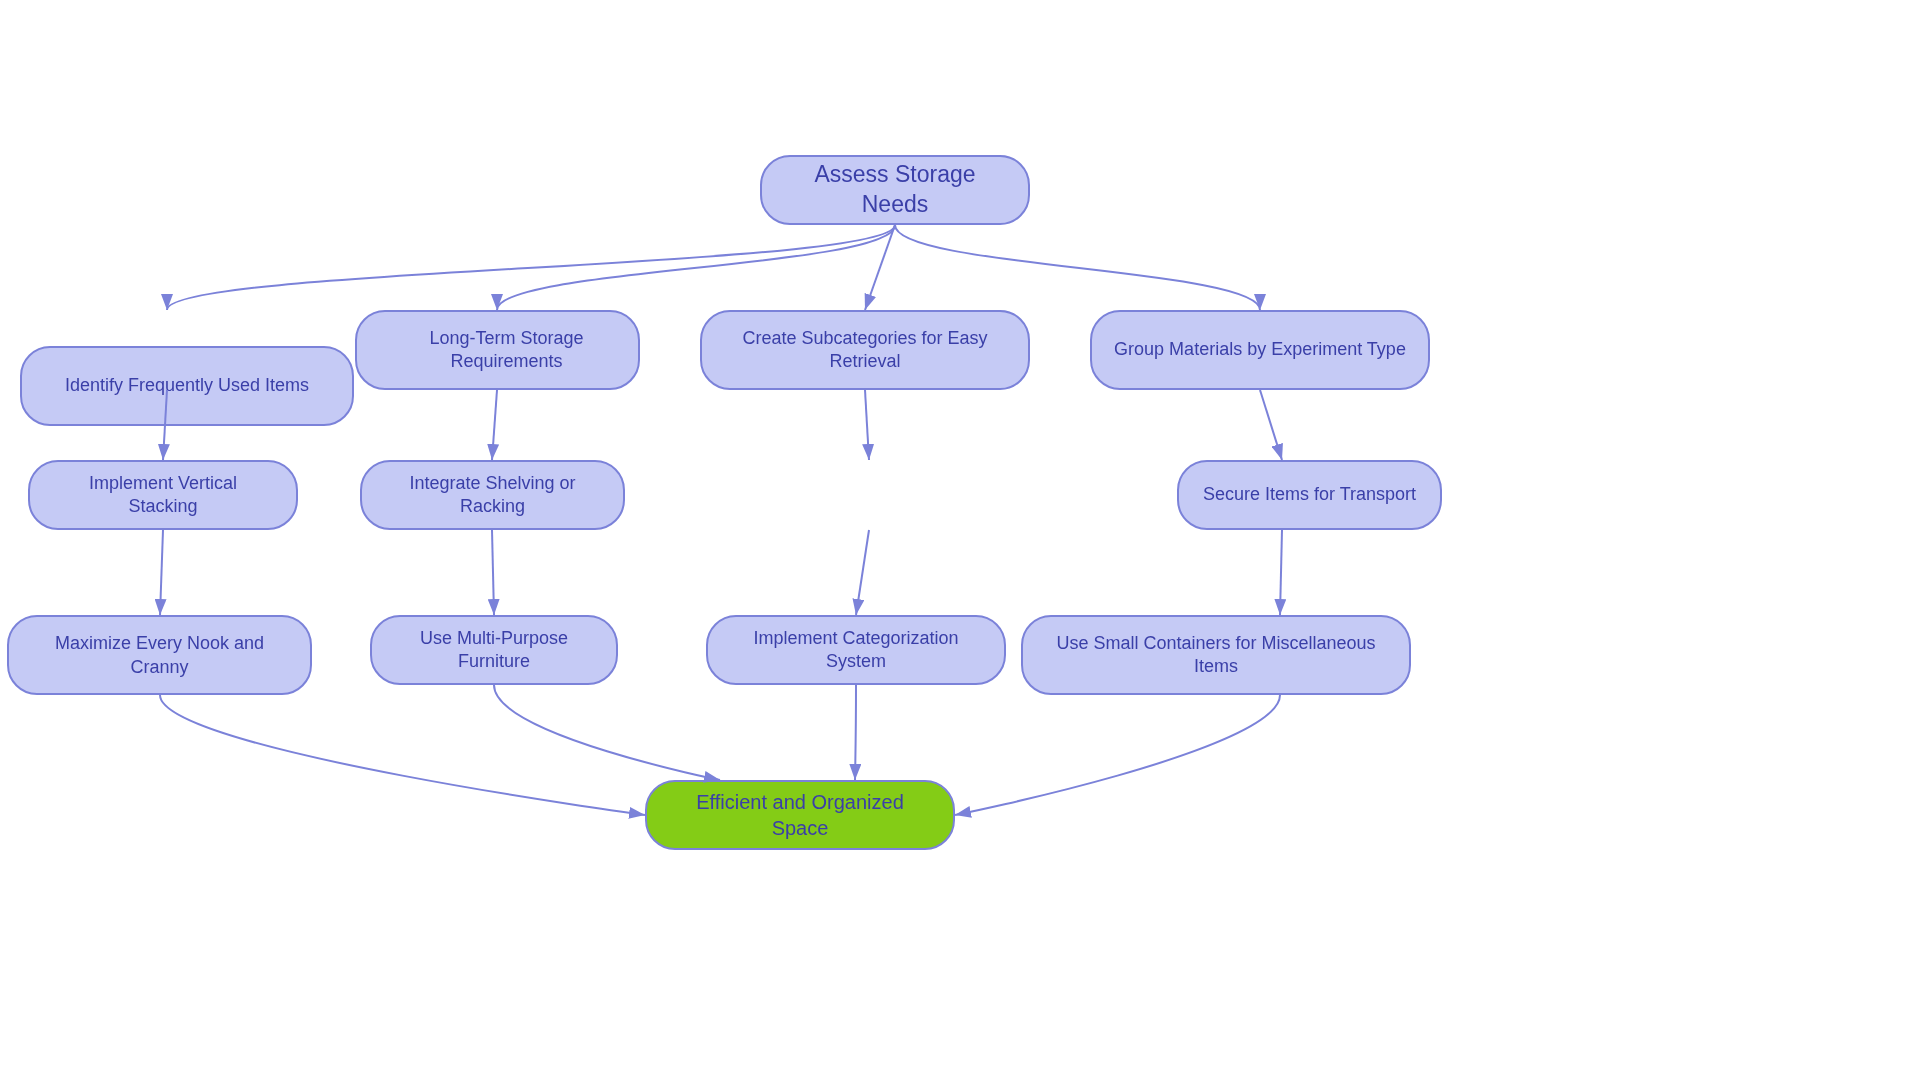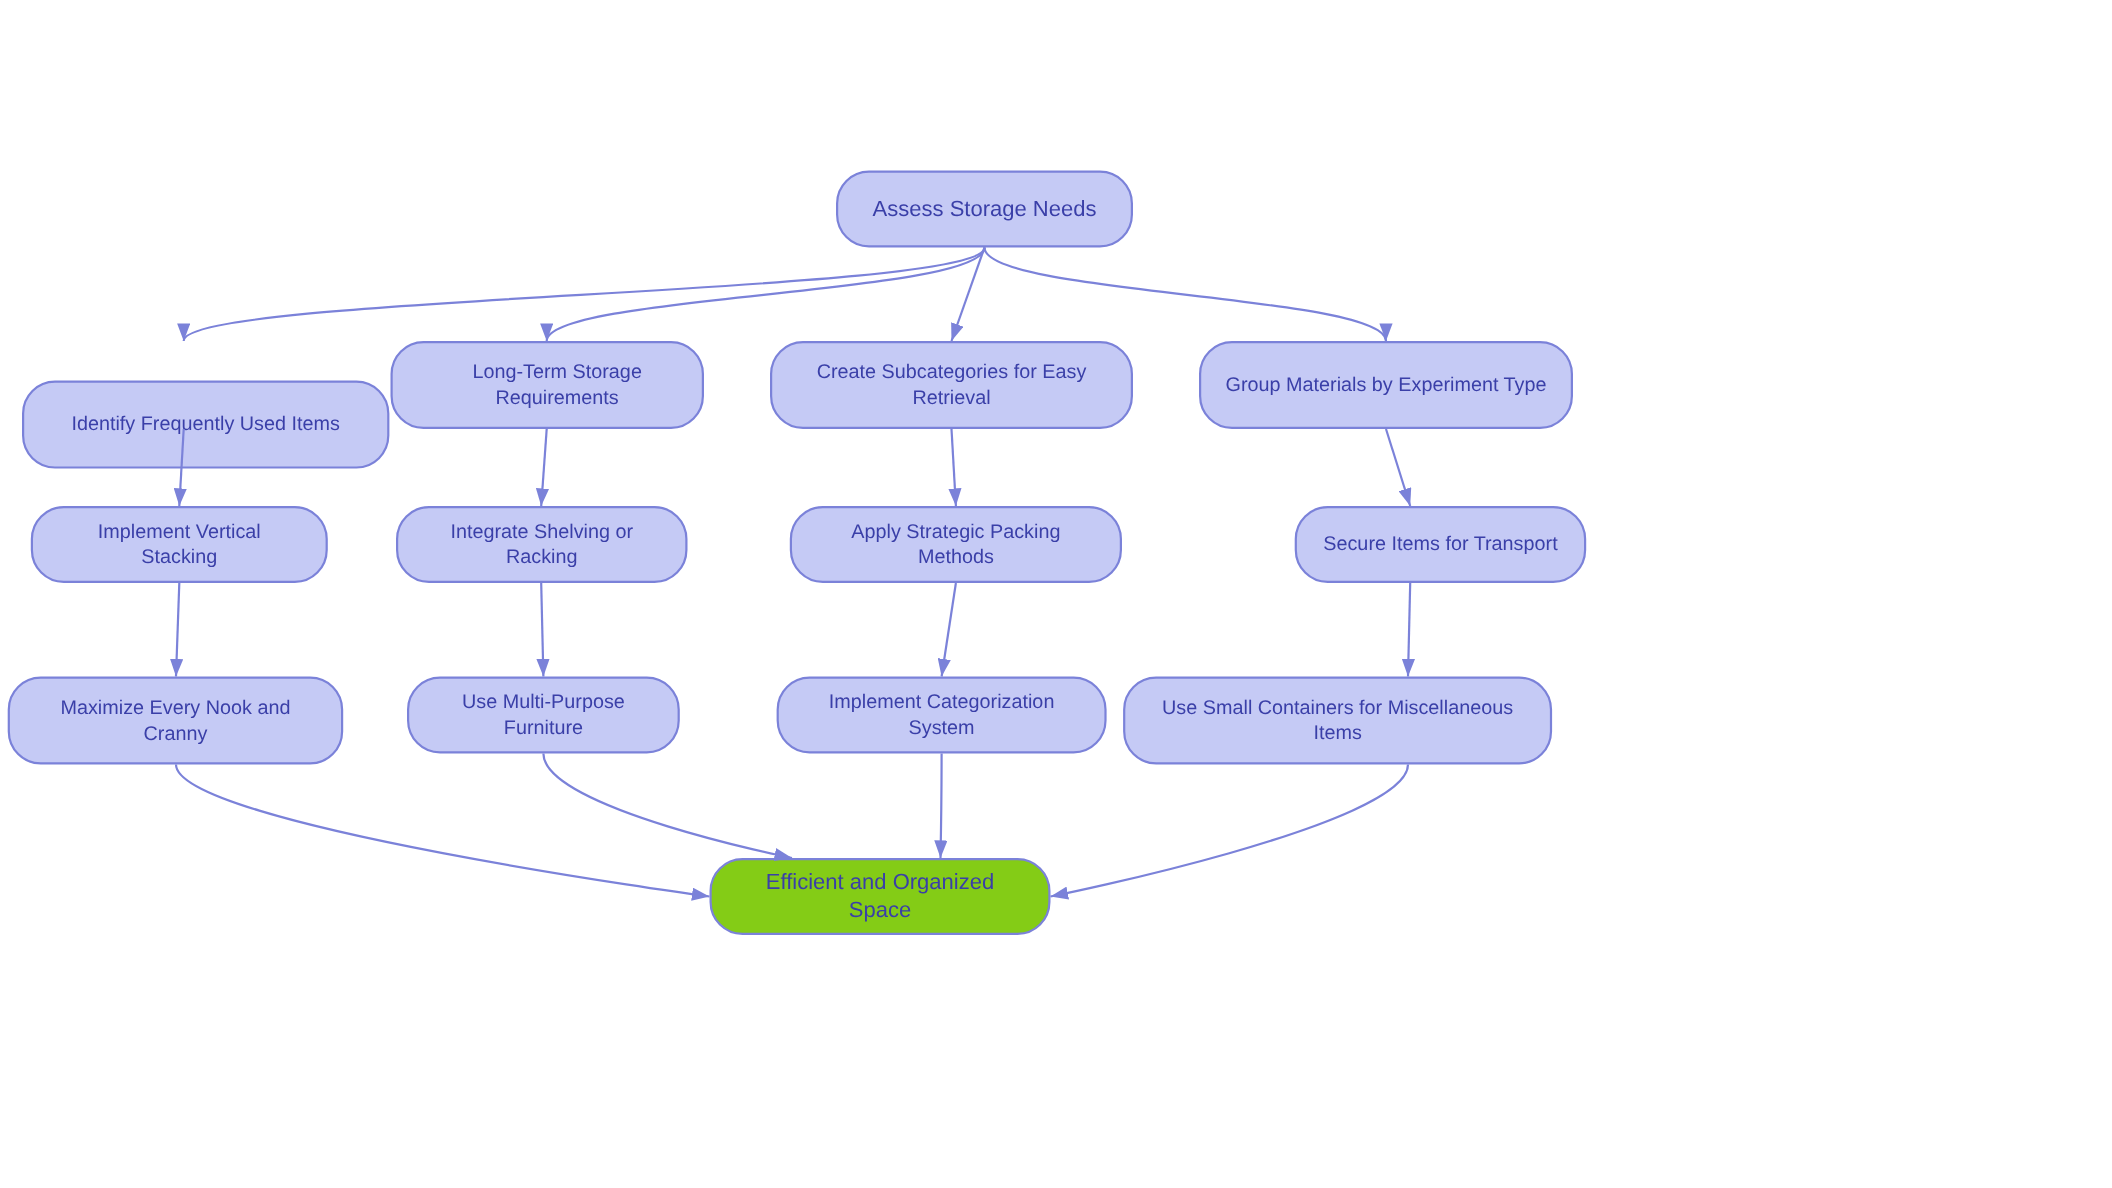--- a/index.html
+++ b/index.html
@@ -34,21 +34,21 @@
       text-align: center;
       padding: 14px 22px;
       color: #3a3fa8;
       font-size: 18px;
       font-weight: 400;
       line-height: 1.3;
     }
     .node.root {
       background: #c5caf5;
       border-color: #7b82d9;
-      font-size: 20px;
+      font-size: 23px;
     }
     .node.bottom {
       background: #84cc16;
       border-color: #7b82d9;
       font-size: 20px;
     }
   </style>
 </head>
 <body>
 
@@ -73,23 +73,20 @@
   </div>
   <div class="node" style="left:360px;top:460px;width:265px;height:70px;">
     <span>Integrate Shelving or Racking</span>
   </div>
   <div class="node" style="left:370px;top:615px;width:248px;height:70px;">
     <span>Use Multi-Purpose Furniture</span>
   </div>
 
   <div class="node" style="left:700px;top:310px;width:330px;height:80px;">
     <span>Create Subcategories for Easy Retrieval</span>
-  </div>
-  <div class="node" style="left:718px;top:460px;width:302px;height:70px;">
-    <span>Apply Strategic Packing Methods</span>
   </div>
   <div class="node" style="left:706px;top:615px;width:300px;height:70px;">
     <span>Implement Categorization System</span>
   </div>
 
   <div class="node" style="left:1090px;top:310px;width:340px;height:80px;">
     <span>Group Materials by Experiment Type</span>
   </div>
   <div class="node" style="left:1177px;top:460px;width:265px;height:70px;">
     <span>Secure Items for Transport</span>

